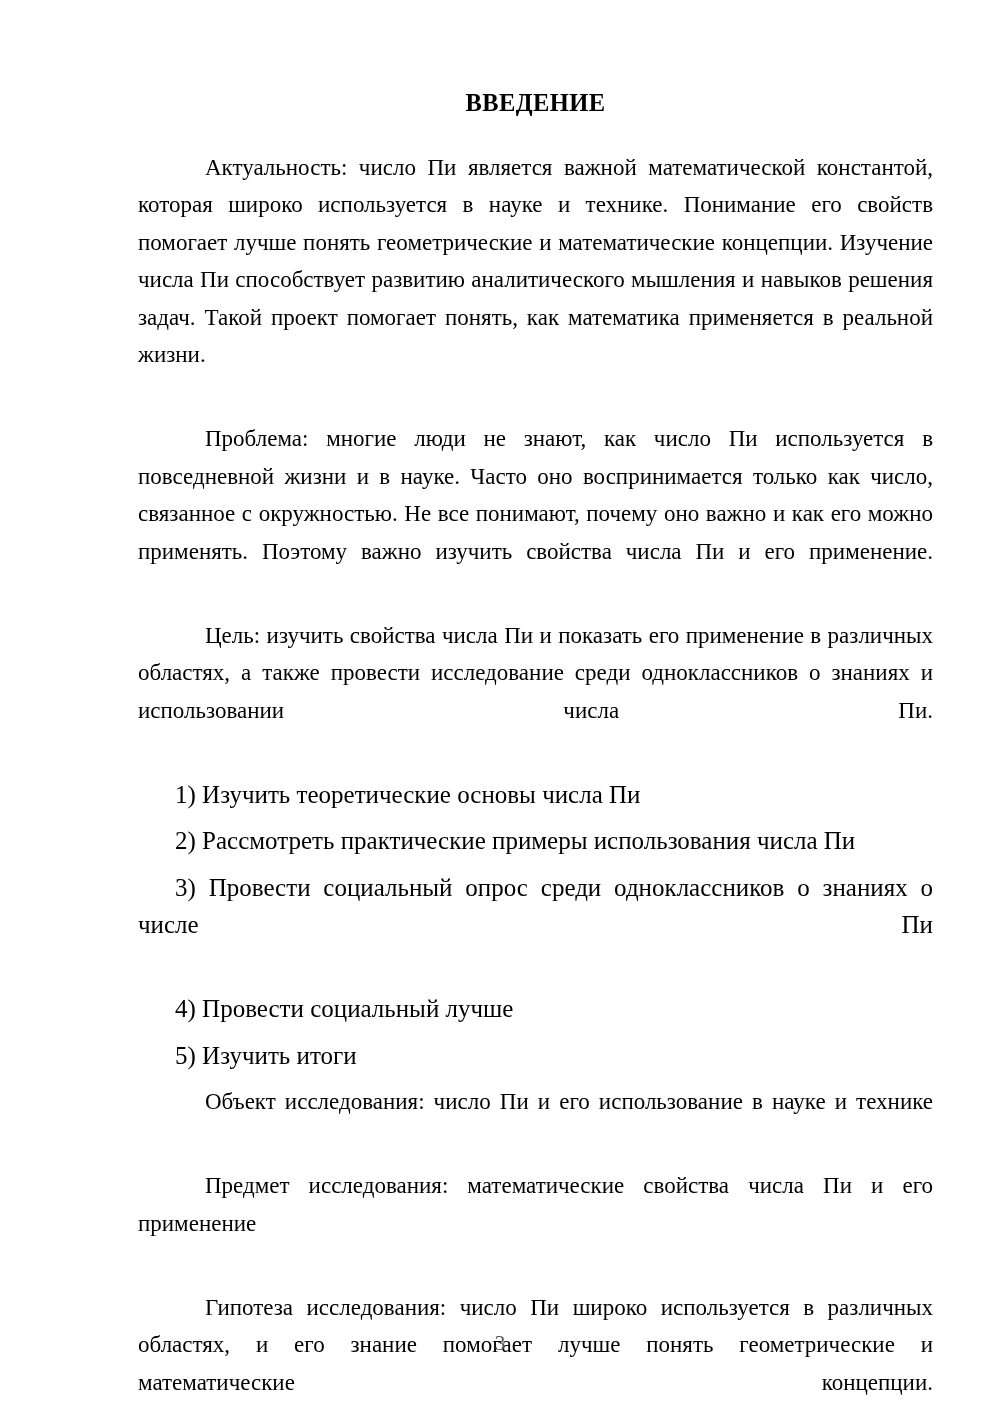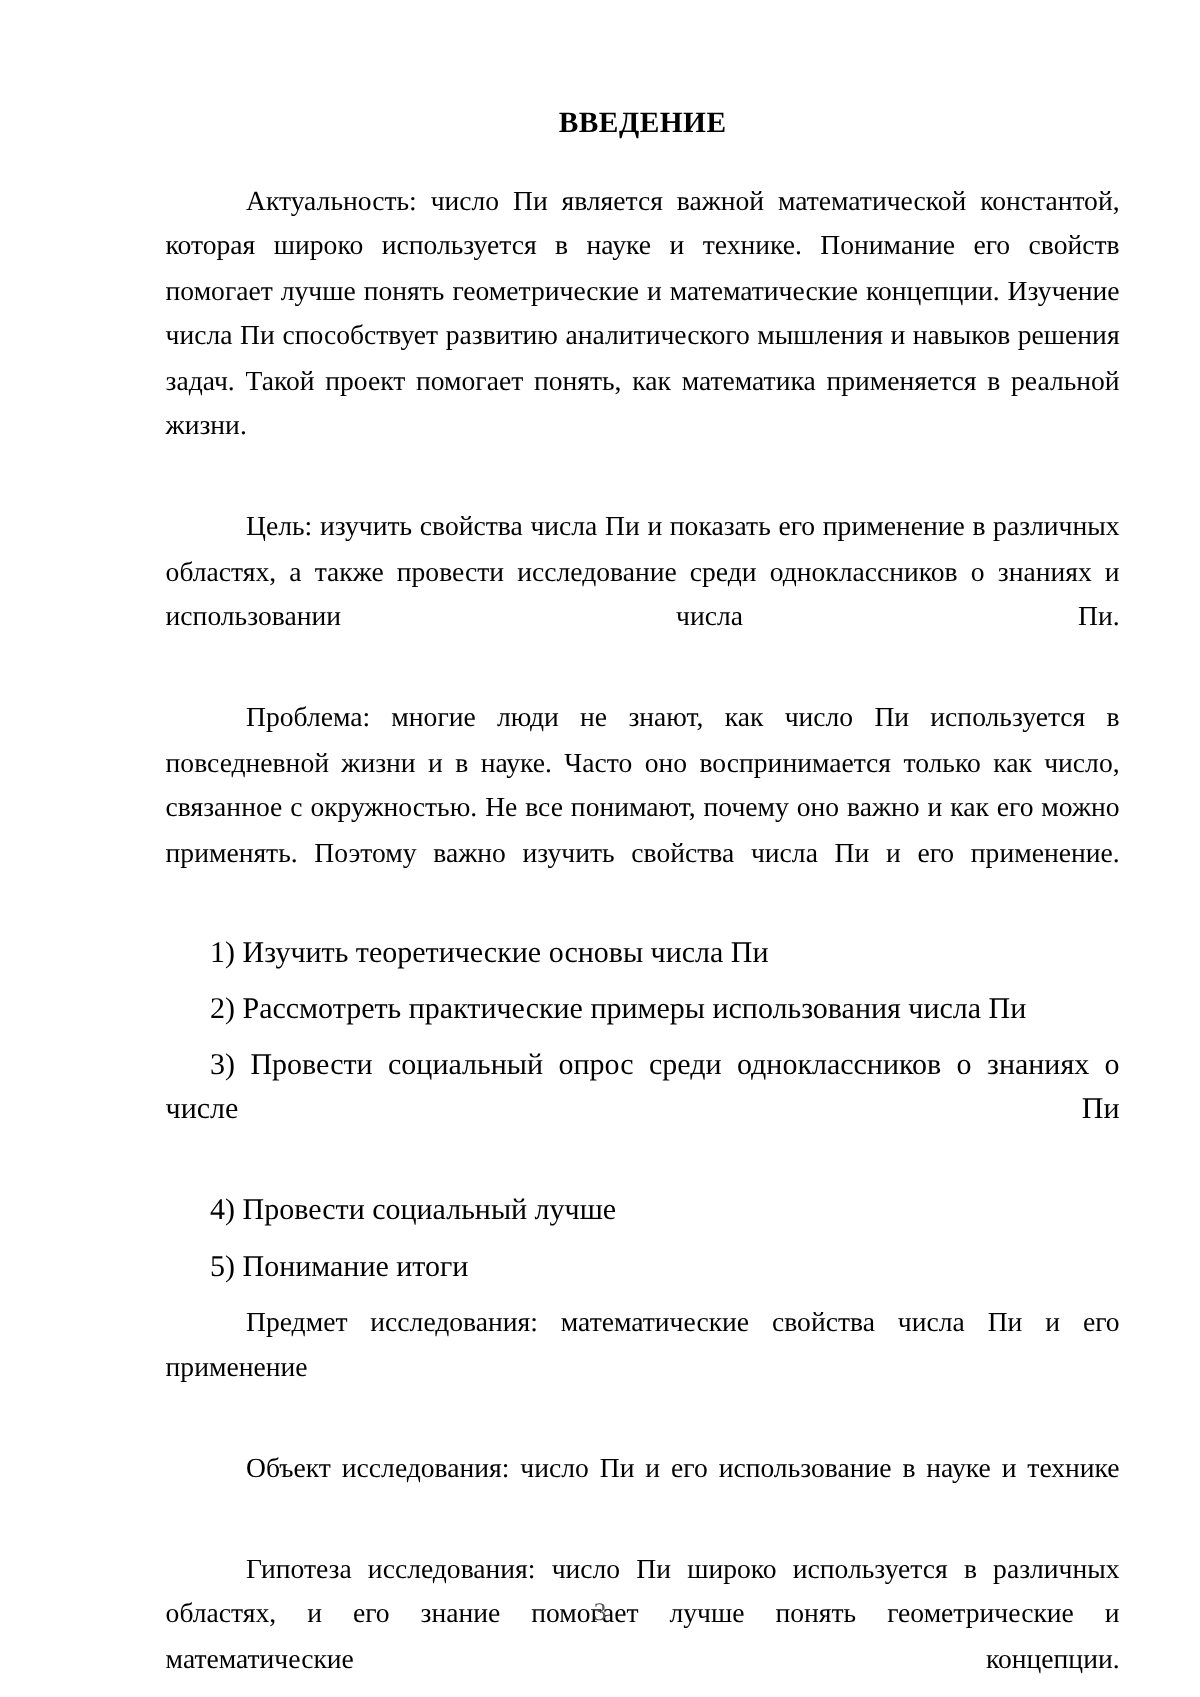--- a/index.html
+++ b/index.html
@@ -96,38 +96,38 @@
 <body>
 
 <div class="page">
 
   <div class="content">
 
     <h1 class="doc-title">ВВЕДЕНИЕ</h1>
 
     <p class="para">Актуальность: число Пи является важной математической константой, которая широко используется в науке и технике. Понимание его свойств помогает лучше понять геометрические и математические концепции. Изучение числа Пи способствует развитию аналитического мышления и навыков решения задач. Такой проект помогает понять, как математика применяется в реальной жизни.</p>
 
+    <p class="para">Проблема: многие люди не знают, как число Пи используется в повседневной жизни и в науке. Часто оно воспринимается только как число, связанное с окружностью. Не все понимают, почему оно важно и как его можно применять. Поэтому важно изучить свойства числа Пи и его применение.</p>
+
     <p class="para">Цель: изучить свойства числа Пи и показать его применение в различных областях, а также провести исследование среди одноклассников о знаниях и использовании числа Пи.</p>
-
-    <p class="para">Проблема: многие люди не знают, как число Пи используется в повседневной жизни и в науке. Часто оно воспринимается только как число, связанное с окружностью. Не все понимают, почему оно важно и как его можно применять. Поэтому важно изучить свойства числа Пи и его применение.</p>
 
 
     <p class="list-item short"><span>1)</span> <span>Изучить теоретические основы числа Пи</span></p>
 
     <p class="list-item short"><span>2)</span> <span>Рассмотреть практические примеры использования числа Пи</span></p>
 
     <p class="list-item"><span>3)</span> <span>Провести социальный опрос среди одноклассников о знаниях о числе Пи</span></p>
 
     <p class="list-item short"><span>4)</span> <span>Провести социальный лучше</span></p>
 
-    <p class="list-item short"><span>5)</span> <span>Понимание итоги</span></p>
+    <p class="list-item short"><span>5)</span> <span>Изучить итоги</span></p>
+
+    <p class="para">Объект исследования: число Пи и его использование в науке и технике</p>
 
     <p class="para">Предмет исследования: математические свойства числа Пи и его применение</p>
-
-    <p class="para">Объект исследования: число Пи и его использование в науке и технике</p>
 
     <p class="para">Гипотеза исследования: число Пи широко используется в различных областях, и его знание помогает лучше понять геометрические и математические концепции.</p>
 
   </div>
 
   <div class="page-number">3</div>
 
 </div>
 
 </body></html>

